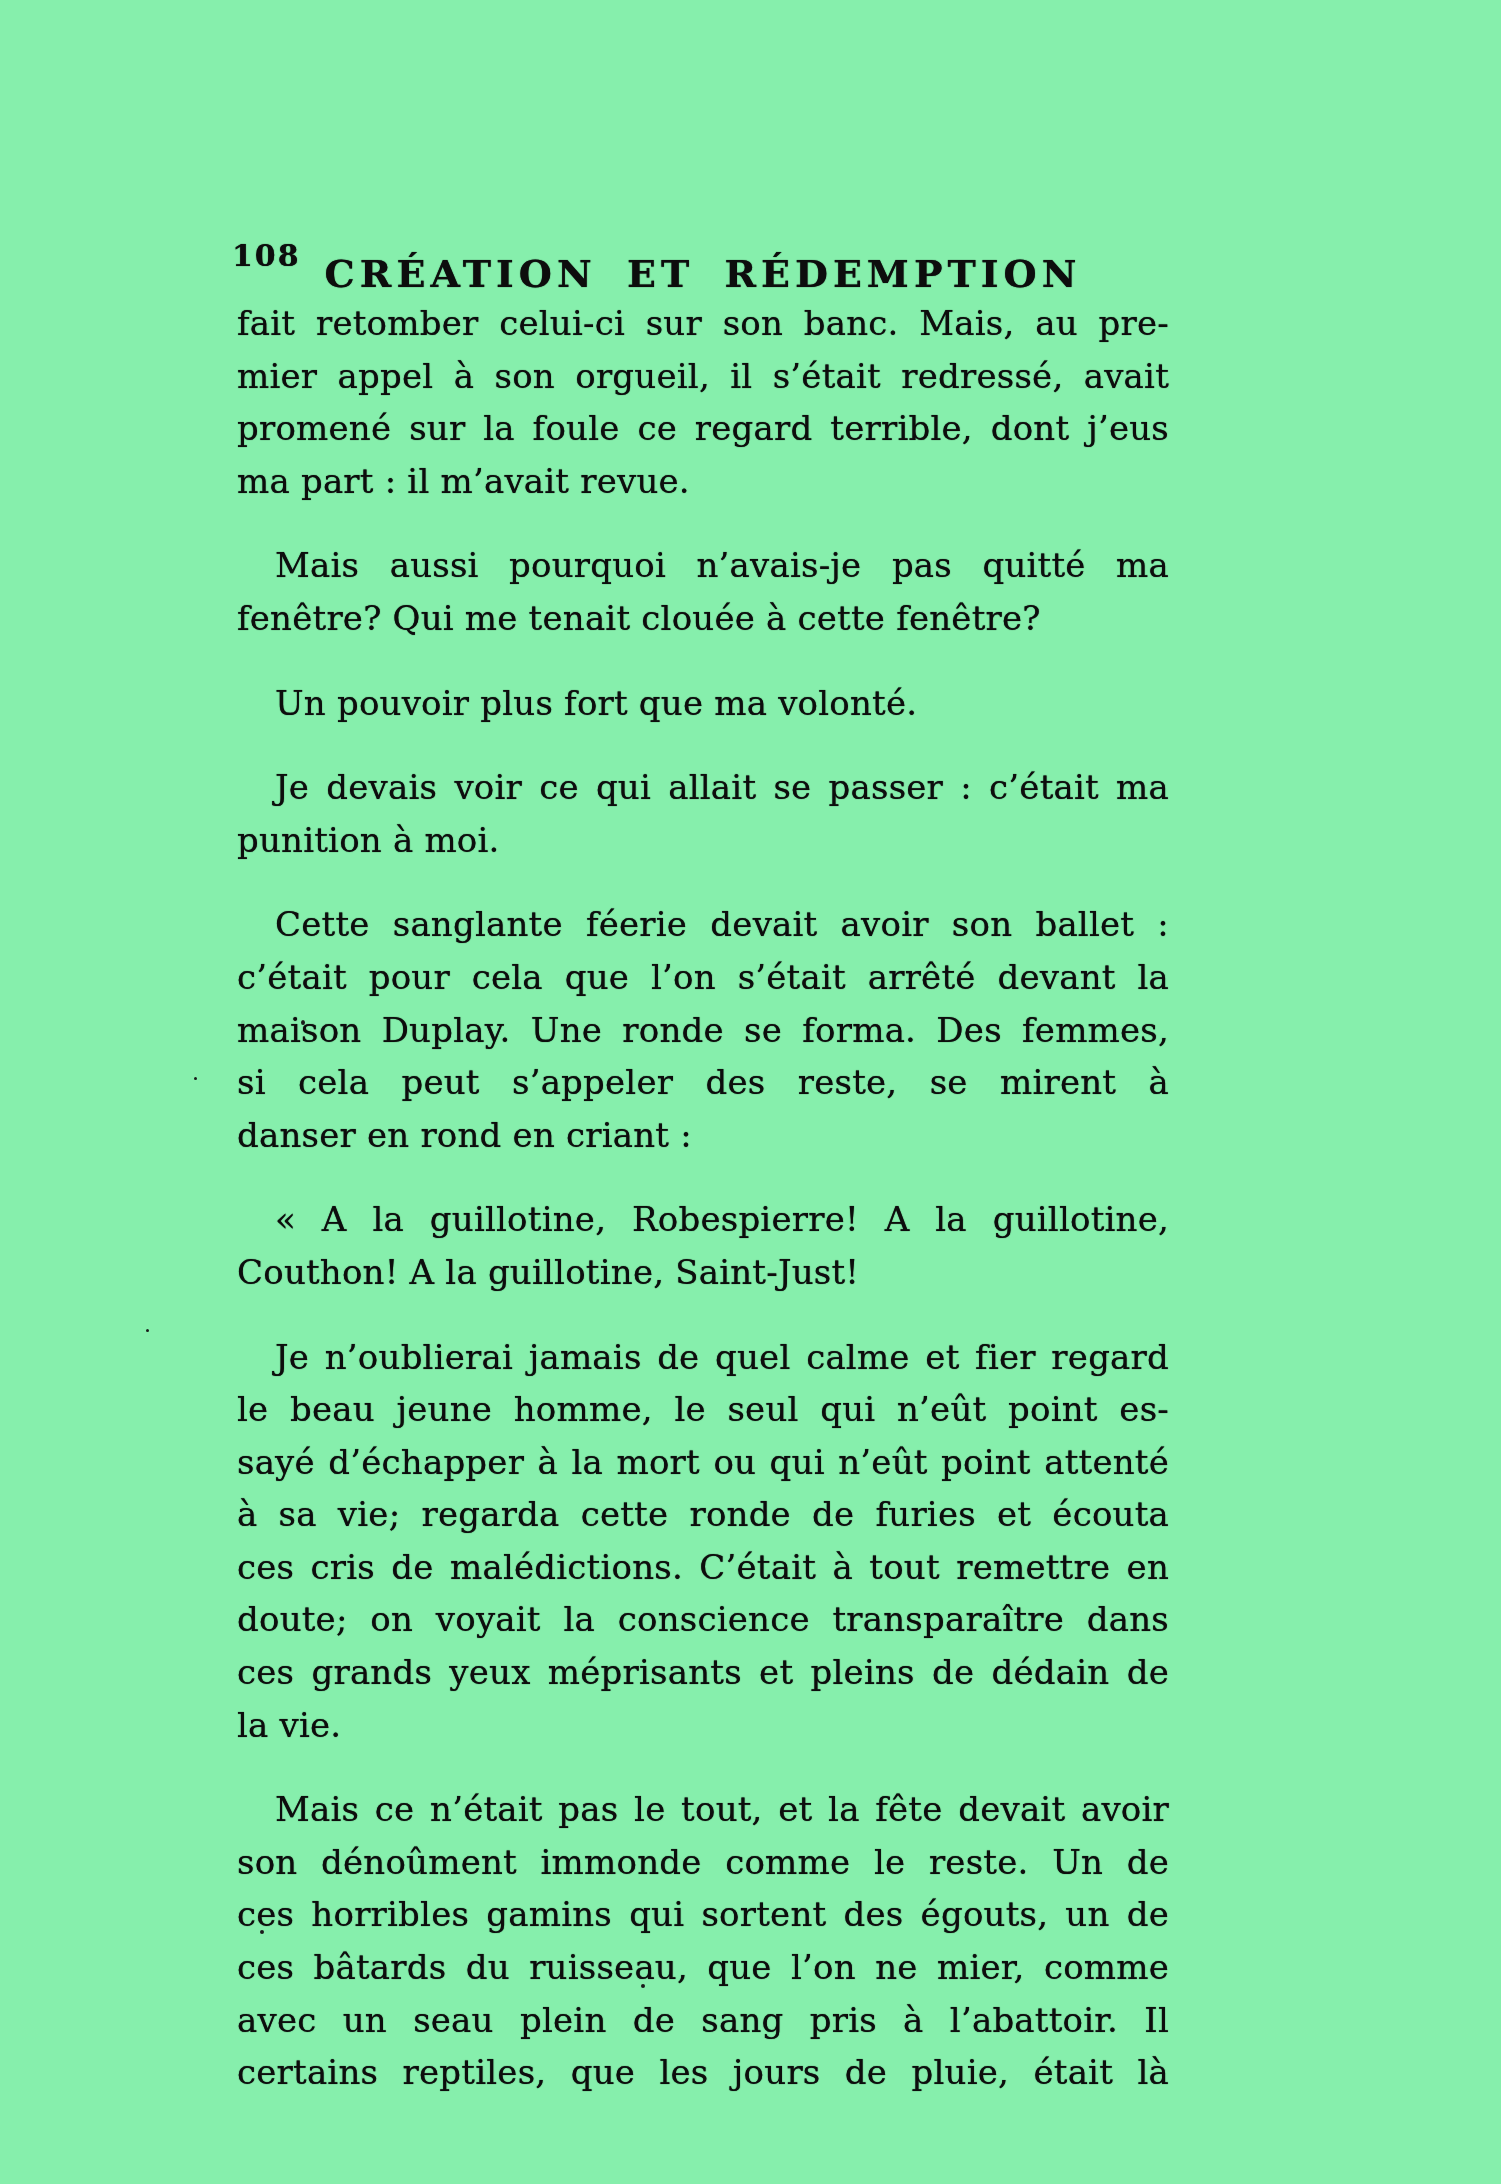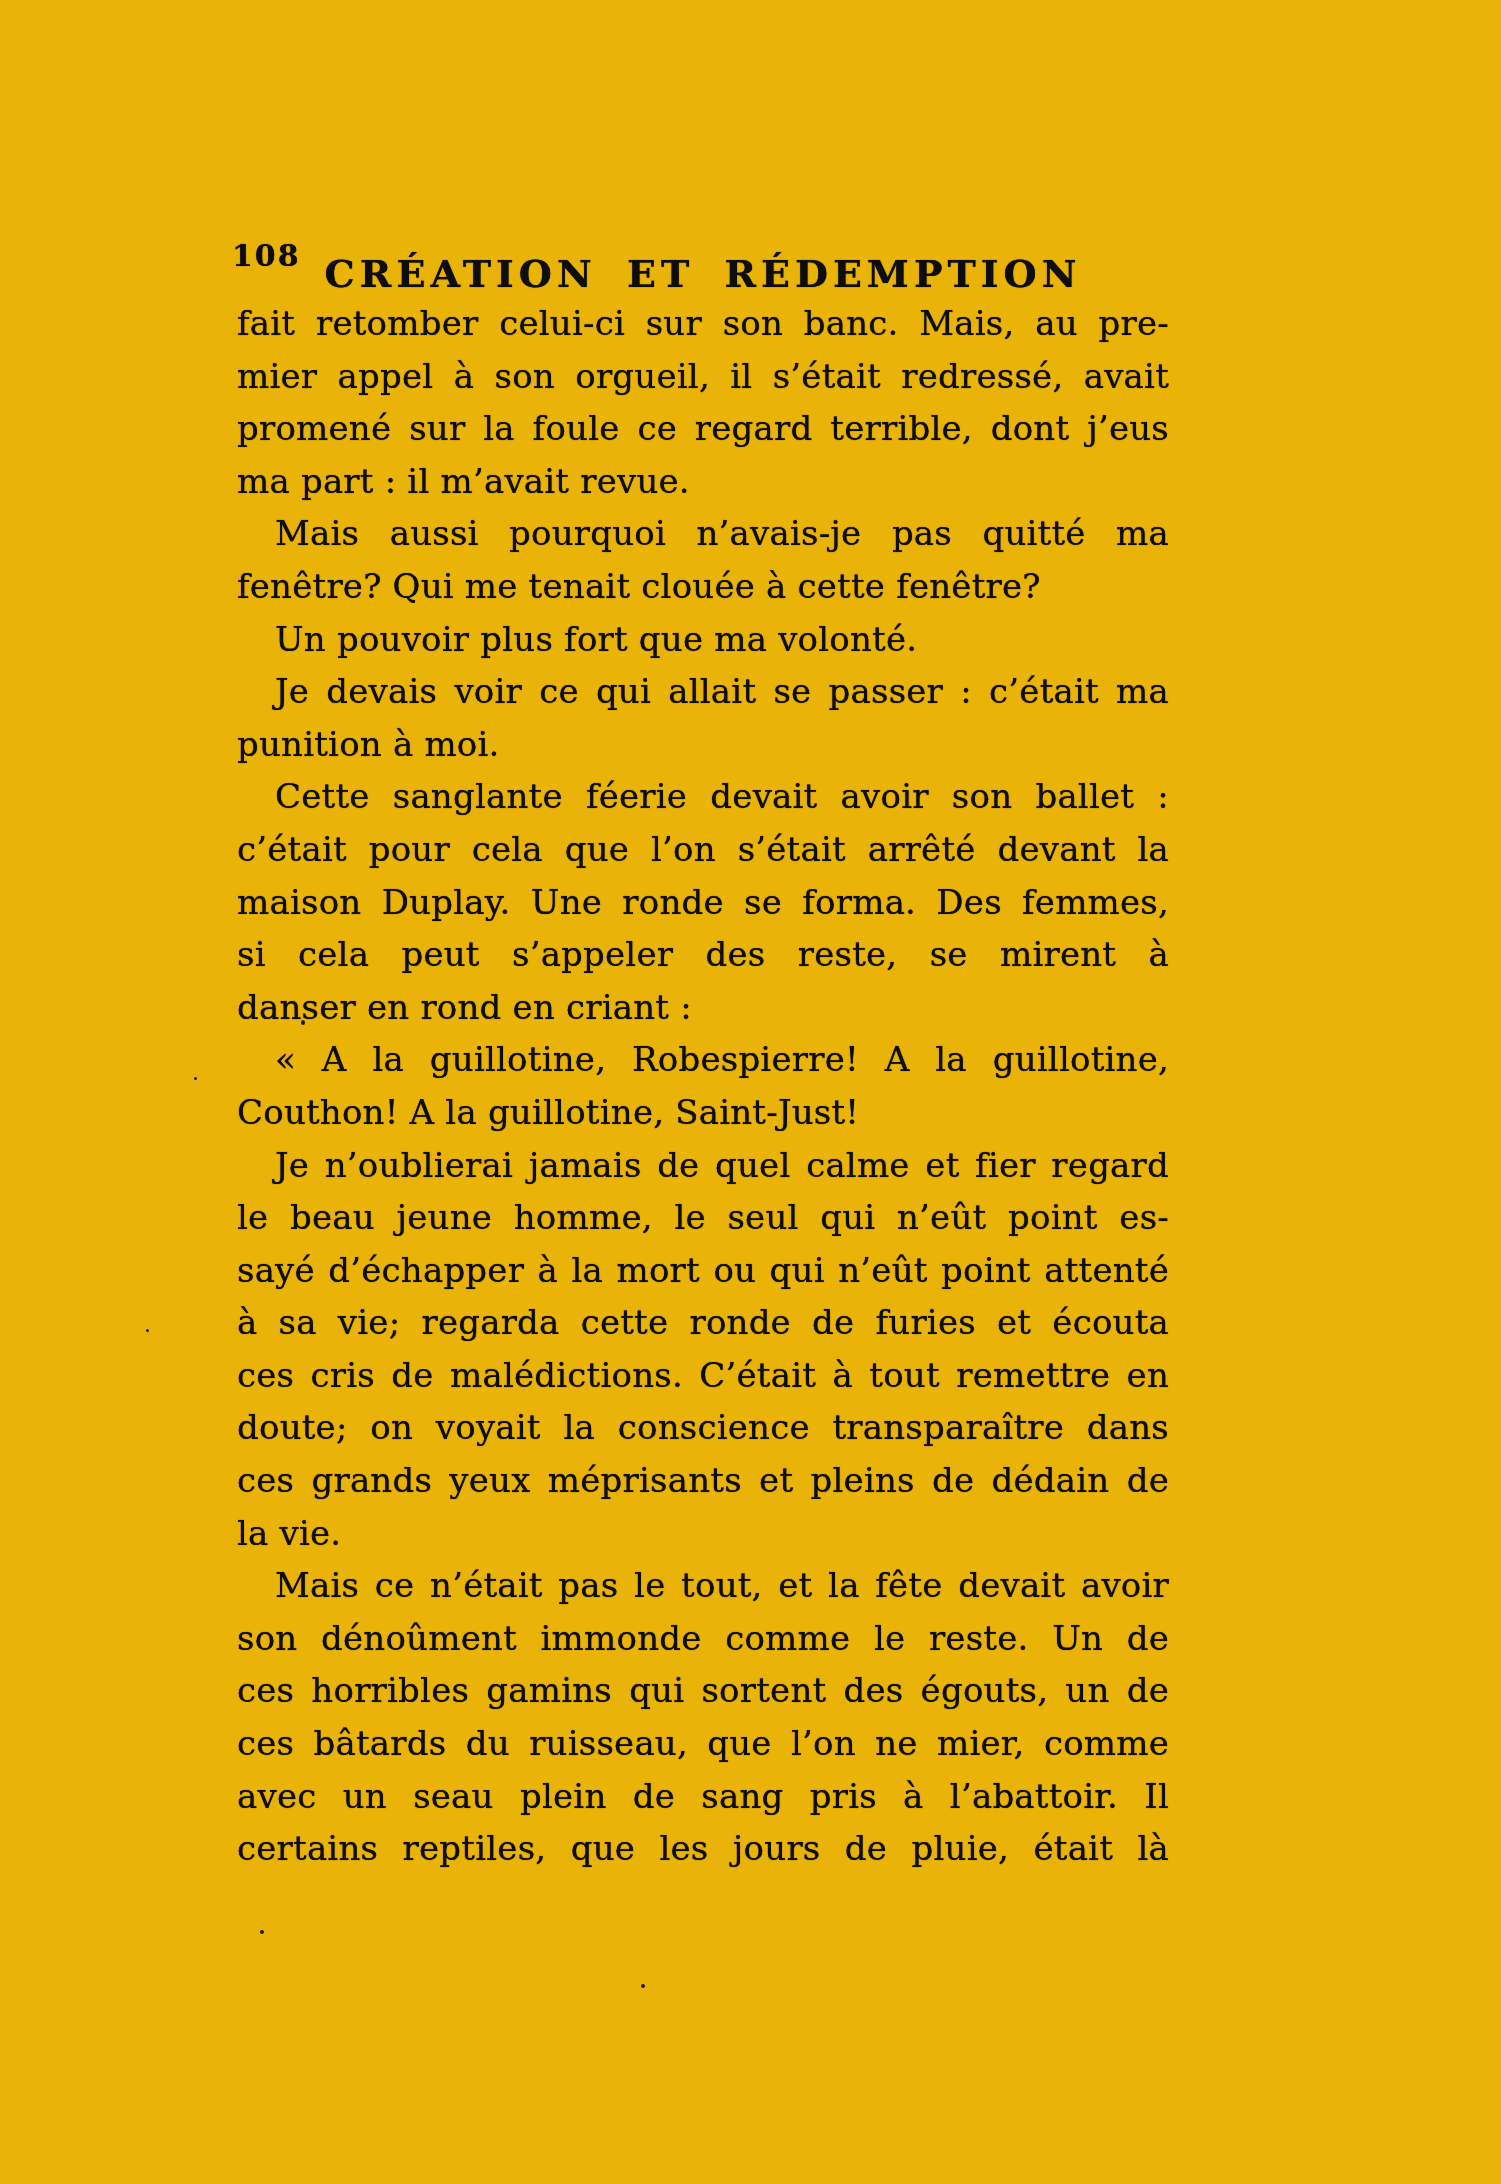--- a/index.html
+++ b/index.html
@@ -11,21 +11,21 @@
     height: 2184px;
     background: #ffffff;
     position: relative;
     overflow: hidden;
     font-family: "DejaVu Serif", "Liberation Serif", serif;
     color: #0d0d0d;
   }
   .scan-page {
     position: absolute;
     inset: 0;
-    background: #eab308;
+    background: #86efac;
   }
   .running-header {
     position: absolute;
     left: 237px;
     top: 238px;
     width: 932px;
     height: 40px;
   }
   .page-number {
     position: absolute;
@@ -63,20 +63,21 @@
     text-align: justify;
     text-align-last: justify;
     letter-spacing: 0.2px;
     text-shadow: 0 0 1px rgba(0,0,0,0.8);
   }
   .line.last {
     text-align-last: left;
   }
   .line.indent {
     padding-left: 38px;
+    margin-top: 32px;
   }
   .artifact {
     position: absolute;
     background: #1a1a1a;
     border-radius: 50%;
   }
 </style>
 </head>
 <body>
 

